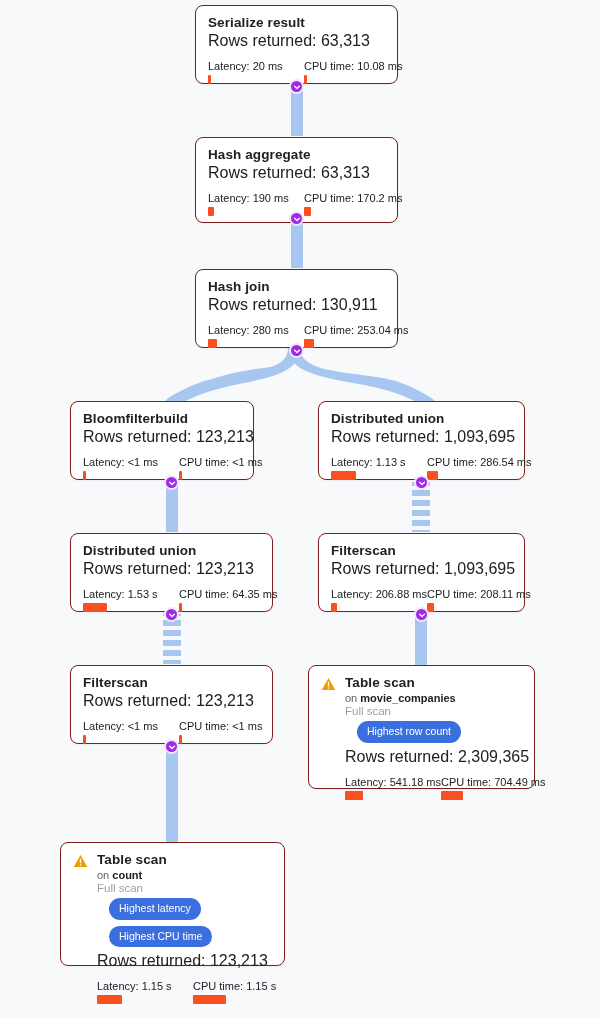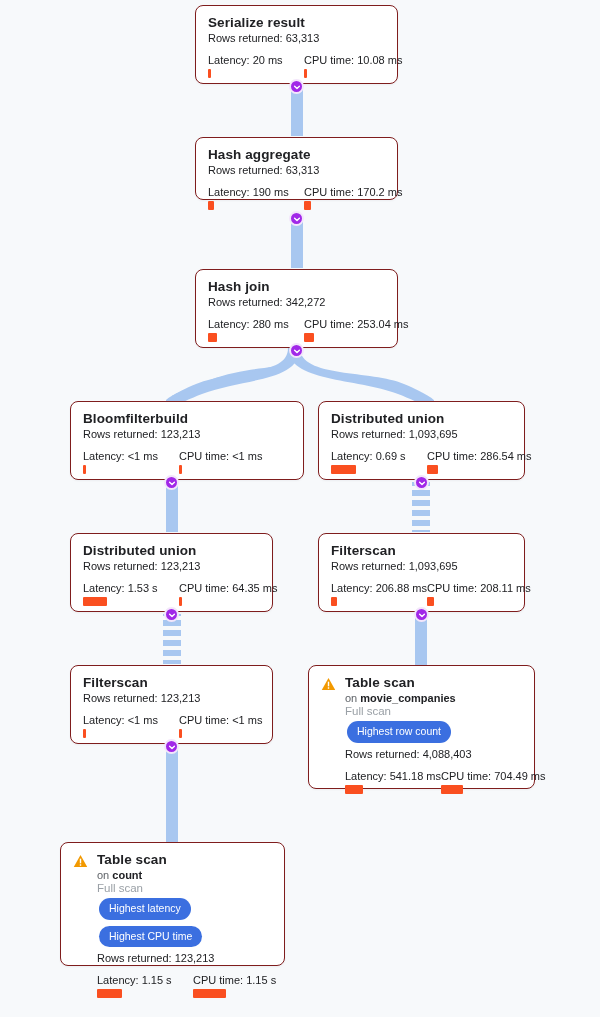--- a/index.html
+++ b/index.html
@@ -73,34 +73,34 @@
   .node-scantype {
     font-size: 11.5px;
     color: #9aa0a6;
     margin: 0 0 4px 0;
     white-space: nowrap;
   }
   .badges {
     display: flex;
     flex-wrap: wrap;
     gap: 6px;
-    margin: 3px 0 5px 2px;
+    margin: 3px 0 5px 12px;
   }
   .badge {
     display: inline-block;
     background: #3b6fe0;
     color: #ffffff;
     font-size: 10.5px;
     line-height: 1;
     padding: 5px 10px 6px 10px;
     border-radius: 999px;
     white-space: nowrap;
   }
   .rows-line {
-    font-size: 11px;
+    font-size: 16px;
     color: #202124;
     margin: 1px 0 0 0;
     white-space: nowrap;
   }
   .metrics {
     display: flex;
     margin-top: 10px;
   }
   .metric {
     flex: 0 0 auto;
@@ -236,55 +236,55 @@
           <div class="metric-bar" style="width:3px"></div>
         </div>
         <div class="metric cpu">
           <div class="metric-label">CPU time: 10.08 ms</div>
           <div class="metric-bar" style="width:3px"></div>
         </div>
       </div>
     </div>
   </div>
 
-  <div class="node" style="left:195px; top:137px; width:203px; height:63px;">
+  <div class="node" style="left:195px; top:137px; width:203px; height:86px;">
     <div class="node-inner">
       <div class="node-title">Hash aggregate</div>
       <div class="rows-line">Rows returned: 63,313</div>
       <div class="metrics">
         <div class="metric latency">
           <div class="metric-label">Latency: 190 ms</div>
           <div class="metric-bar" style="width:6px"></div>
         </div>
         <div class="metric cpu">
           <div class="metric-label">CPU time: 170.2 ms</div>
           <div class="metric-bar" style="width:7px"></div>
         </div>
       </div>
     </div>
   </div>
 
   <div class="node" style="left:195px; top:269px; width:203px; height:79px;">
     <div class="node-inner">
       <div class="node-title">Hash join</div>
-      <div class="rows-line">Rows returned: 342,272</div>
+      <div class="rows-line">Rows returned: 130,911</div>
       <div class="metrics">
         <div class="metric latency">
           <div class="metric-label">Latency: 280 ms</div>
           <div class="metric-bar" style="width:9px"></div>
         </div>
         <div class="metric cpu">
           <div class="metric-label">CPU time: 253.04 ms</div>
           <div class="metric-bar" style="width:10px"></div>
         </div>
       </div>
     </div>
   </div>
 
-  <div class="node" style="left:70px; top:401px; width:234px; height:79px;">
+  <div class="node" style="left:70px; top:401px; width:184px; height:79px;">
     <div class="node-inner">
       <div class="node-title">Bloomfilterbuild</div>
       <div class="rows-line">Rows returned: 123,213</div>
       <div class="metrics">
         <div class="metric latency">
           <div class="metric-label">Latency: &lt;1 ms</div>
           <div class="metric-bar" style="width:3px"></div>
         </div>
         <div class="metric cpu">
           <div class="metric-label">CPU time: &lt;1 ms</div>
@@ -293,21 +293,21 @@
       </div>
     </div>
   </div>
 
   <div class="node" style="left:318px; top:401px; width:207px; height:79px;">
     <div class="node-inner">
       <div class="node-title">Distributed union</div>
       <div class="rows-line">Rows returned: 1,093,695</div>
       <div class="metrics">
         <div class="metric latency">
-          <div class="metric-label">Latency: 0.69 s</div>
+          <div class="metric-label">Latency: 1.13 s</div>
           <div class="metric-bar" style="width:25px"></div>
         </div>
         <div class="metric cpu">
           <div class="metric-label">CPU time: 286.54 ms</div>
           <div class="metric-bar" style="width:11px"></div>
         </div>
       </div>
     </div>
   </div>
 
@@ -373,21 +373,21 @@
       </div>
       <div class="node-title">Table scan</div>
       <div class="node-subject">
         <span>on</span>
         <b>movie_companies</b>
       </div>
       <div class="node-scantype">Full scan</div>
       <div class="badges">
         <span class="badge">Highest row count</span>
       </div>
-      <div class="rows-line">Rows returned: 4,088,403</div>
+      <div class="rows-line">Rows returned: 2,309,365</div>
       <div class="metrics">
         <div class="metric latency">
           <div class="metric-label">Latency: 541.18 ms</div>
           <div class="metric-bar" style="width:18px"></div>
         </div>
         <div class="metric cpu">
           <div class="metric-label">CPU time: 704.49 ms</div>
           <div class="metric-bar" style="width:22px"></div>
         </div>
       </div>

